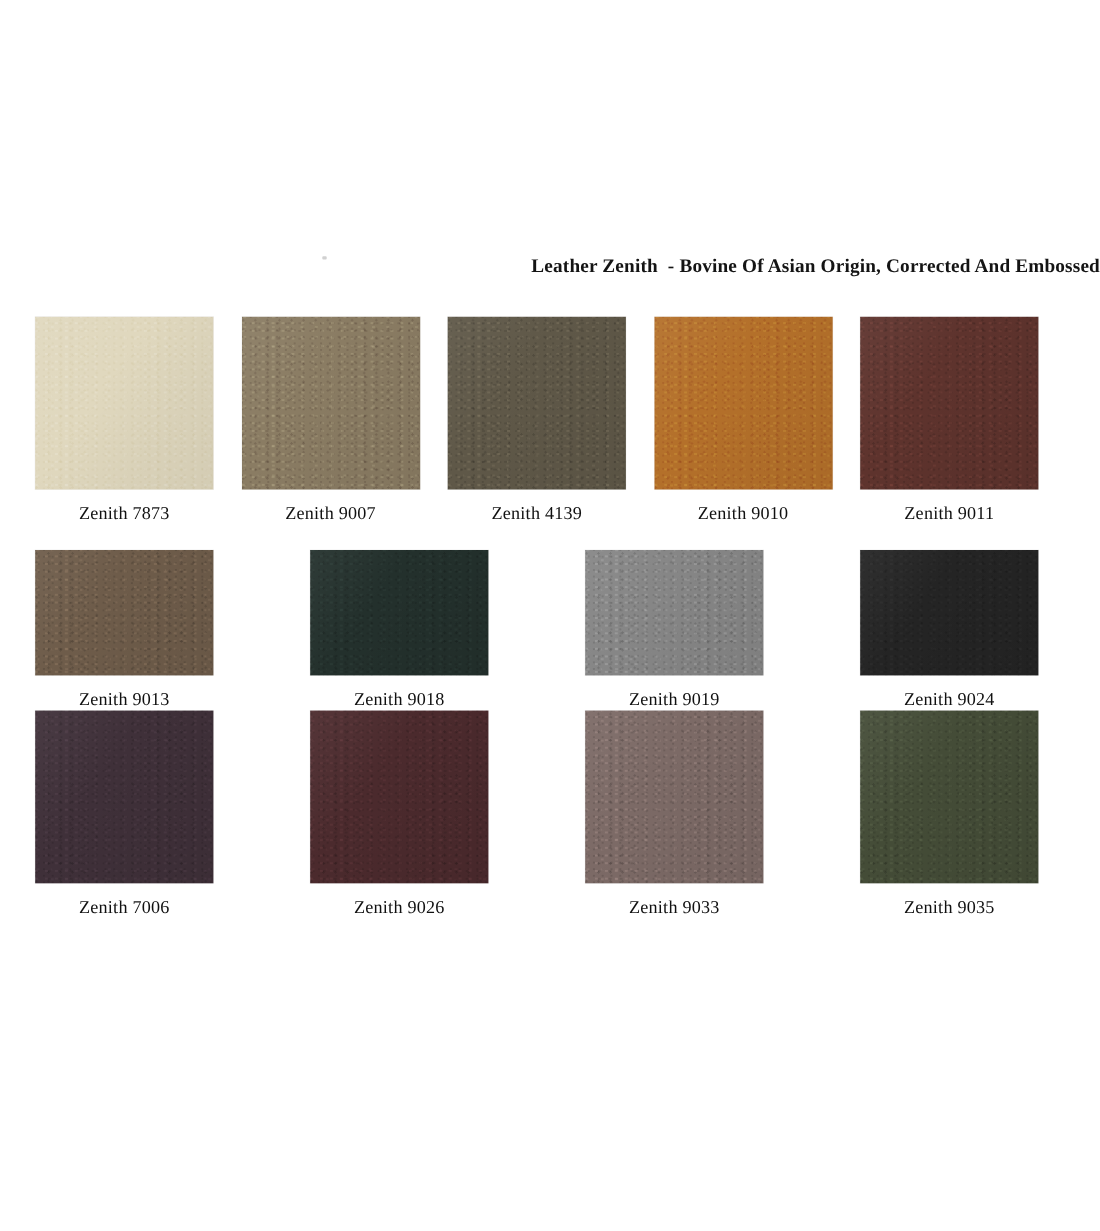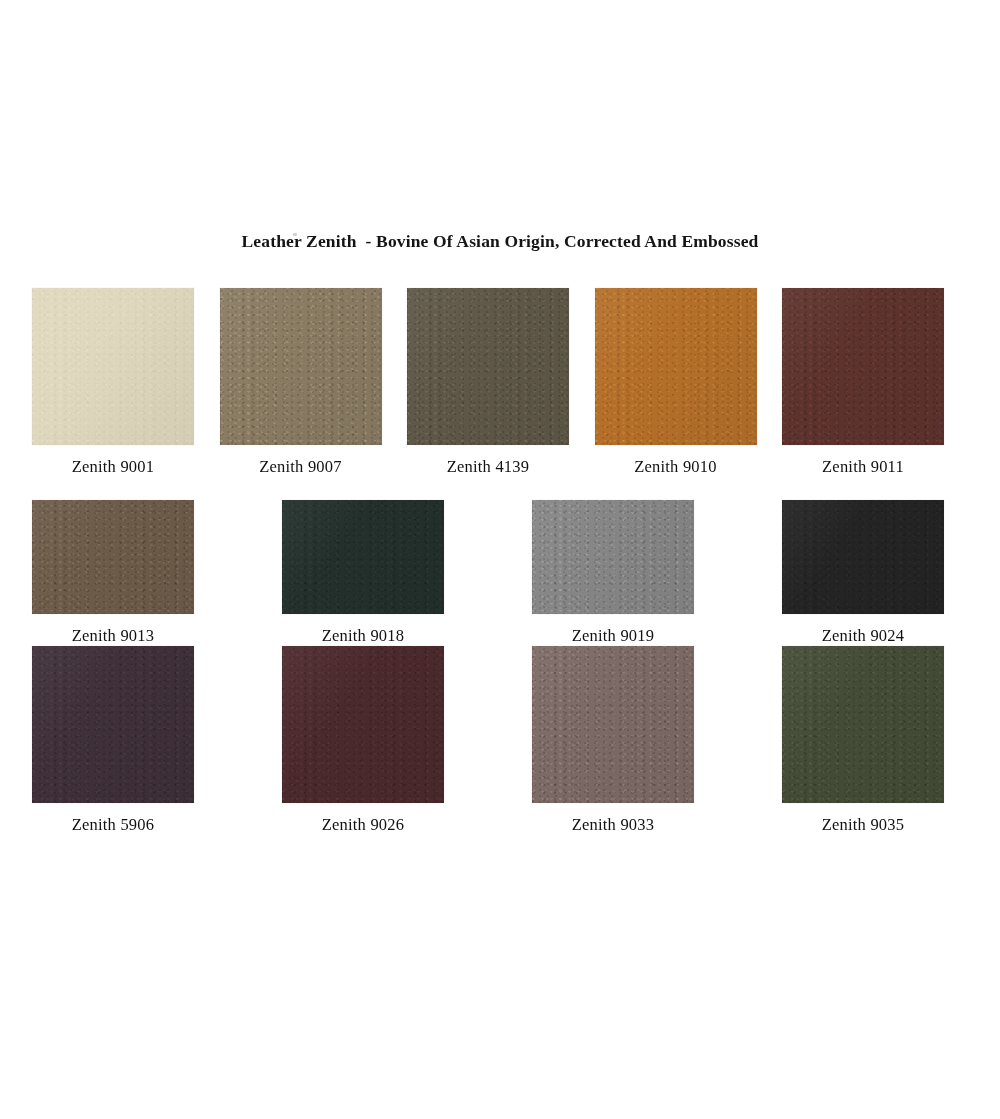--- a/index.html
+++ b/index.html
@@ -17,21 +17,21 @@
     color: #1a1a1a;
     -webkit-font-smoothing: antialiased;
   }
 
   
   #chart-title {
     position: absolute;
     left: 0;
     top: 231px;
     width: 1000px;
-    text-align: center;
+    text-align: right;
     font-family: "Liberation Serif", "DejaVu Serif", serif;
     font-size: 17.5px;
     font-weight: 600;
     letter-spacing: 0.15px;
     color: #141414;
     white-space: pre;
   }
   #title-speck {
     position: absolute;
     left: 293px;
@@ -117,21 +117,21 @@
 
 <div id="title-speck"></div>
 
 <div id="chart-title">Leather Zenith  - Bovine Of Asian Origin, Corrected And Embossed</div>
 
 <div id="swatch-grid">
 
   <div class="swatch-row row-0">
     <div class="swatch-cell">
       <div class="swatch-chip" style="background-color: rgb(224, 216, 190);"></div>
-      <div class="swatch-label">Zenith 9001</div>
+      <div class="swatch-label">Zenith 7873</div>
     </div>
     <div class="swatch-cell">
       <div class="swatch-chip" style="background-color: rgb(138, 124, 99);"></div>
       <div class="swatch-label">Zenith 9007</div>
     </div>
     <div class="swatch-cell">
       <div class="swatch-chip" style="background-color: rgb(95, 88, 72);"></div>
       <div class="swatch-label">Zenith 4139</div>
     </div>
     <div class="swatch-cell">
@@ -159,21 +159,21 @@
     </div>
     <div class="swatch-cell">
       <div class="swatch-chip" style="background-color: rgb(36, 36, 36);"></div>
       <div class="swatch-label">Zenith 9024</div>
     </div>
   </div>
 
   <div class="swatch-row row-2">
     <div class="swatch-cell">
       <div class="swatch-chip" style="background-color: rgb(63, 48, 57);"></div>
-      <div class="swatch-label">Zenith 5906</div>
+      <div class="swatch-label">Zenith 7006</div>
     </div>
     <div class="swatch-cell">
       <div class="swatch-chip" style="background-color: rgb(75, 42, 45);"></div>
       <div class="swatch-label">Zenith 9026</div>
     </div>
     <div class="swatch-cell">
       <div class="swatch-chip" style="background-color: rgb(124, 106, 102);"></div>
       <div class="swatch-label">Zenith 9033</div>
     </div>
     <div class="swatch-cell">

